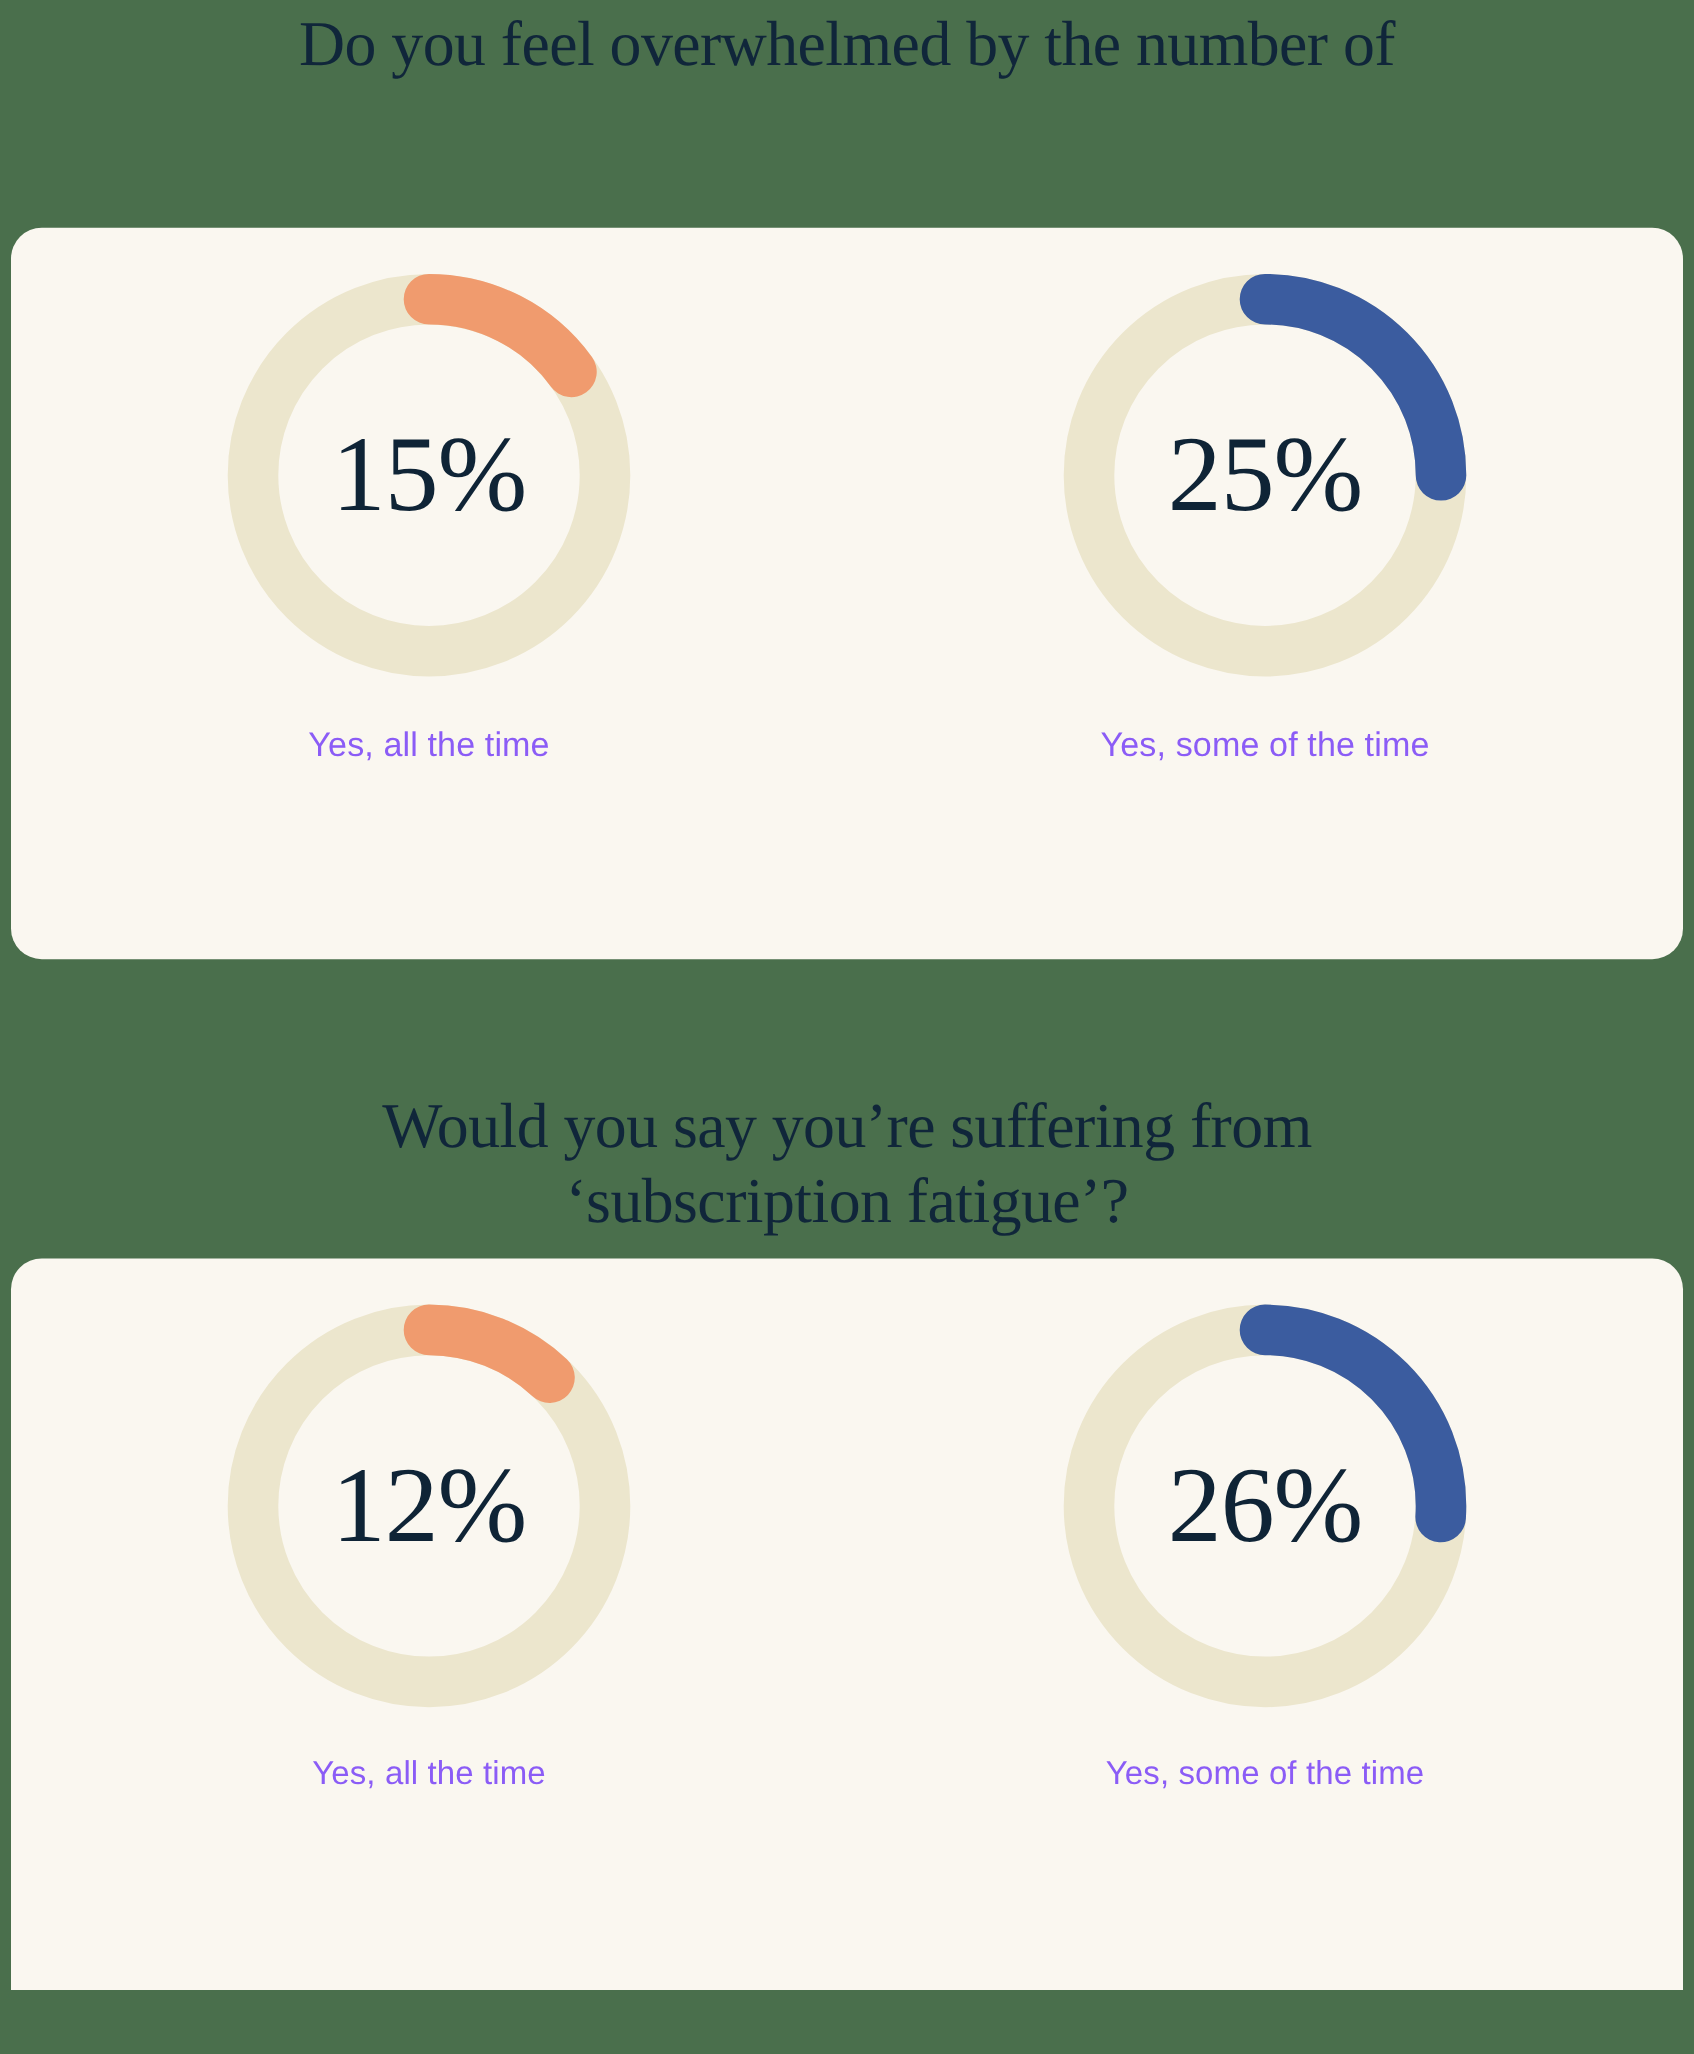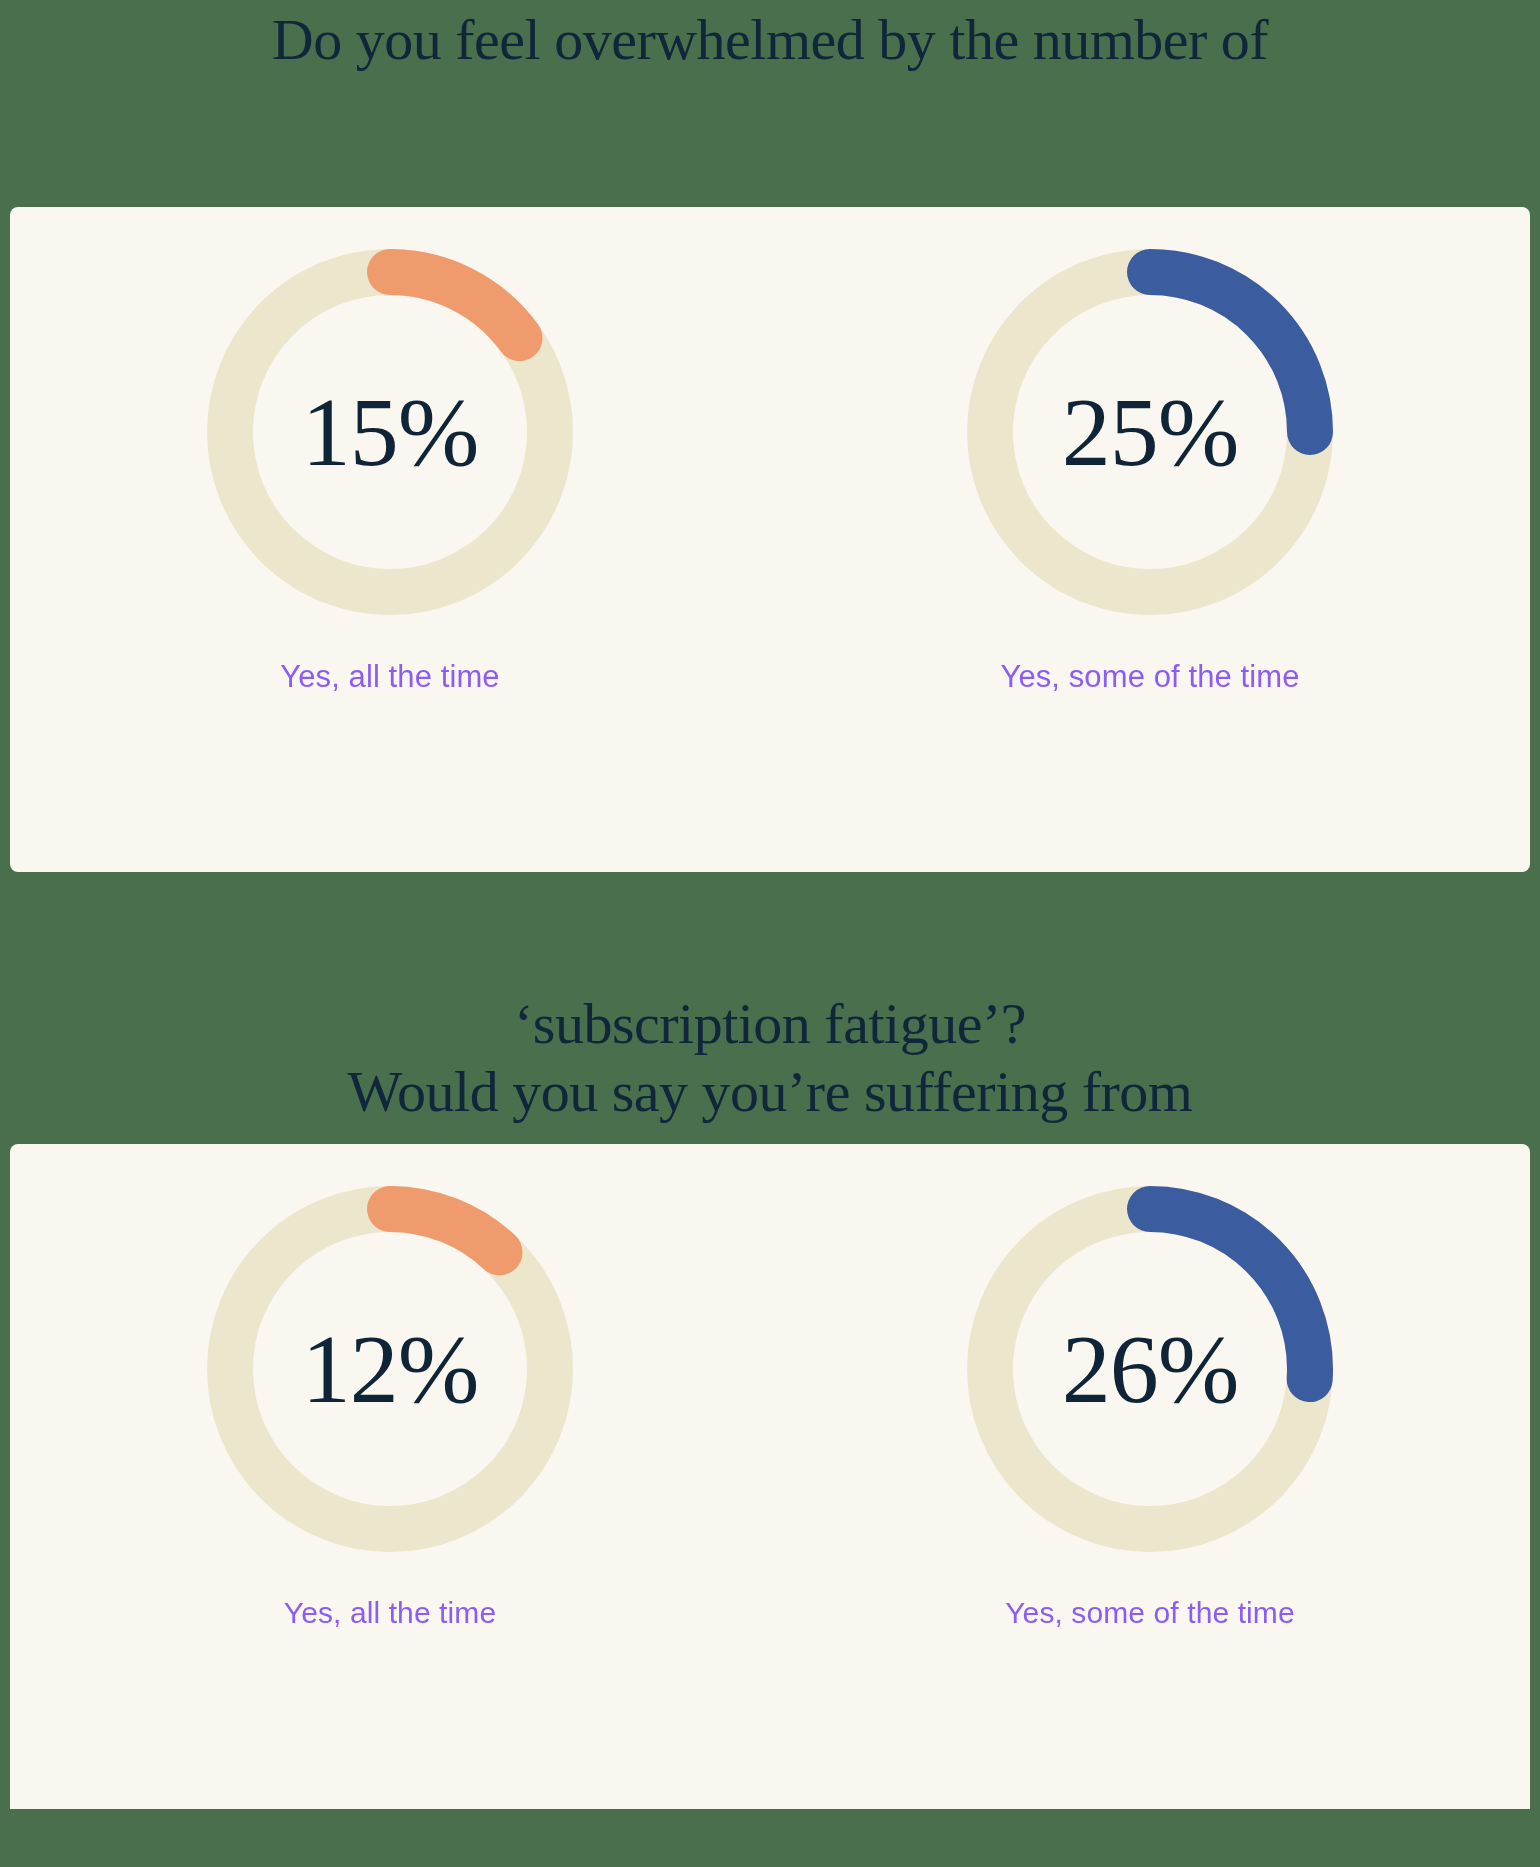--- a/index.html
+++ b/index.html
@@ -43,21 +43,21 @@
     font-size:58px;
   }
   .qline{display:block;}
 
   
   .card{
     position:absolute;
     left:10px;
     width:1520px;
     background:#faf7f0;
-    border-radius:8px;
+    border-radius:28px;
     box-sizing:border-box;
   }
   .card-1{top:207px;height:665px;}
   .card-2{top:1144px;height:665px;border-bottom-left-radius:0;border-bottom-right-radius:0;}
 
   .donut-row{
     position:absolute;
     top:0;
     left:0;
     width:100%;
@@ -144,22 +144,22 @@
           </svg>
           <div class="donut-value">25%</div>
         </div>
         <div class="donut-label">Yes, some of the time</div>
       </div>
 
     </div>
   </div>
 
   <h1 class="question q2">
+    <span class="qline">Would you say you’re suffering from</span>
     <span class="qline">‘subscription fatigue’?</span>
-    <span class="qline">Would you say you’re suffering from</span>
   </h1>
 
   <div class="card card-2">
     <div class="donut-row">
 
       <div class="donut-cell">
         <div class="donut-wrap">
           <svg viewBox="0 0 390 390">
             <circle cx="195" cy="195" r="160" fill="none" stroke="#ece6cd" stroke-width="46"></circle>
             <circle cx="195" cy="195" r="160" fill="none" stroke="#f09b6e" stroke-width="46" stroke-linecap="round" stroke-dasharray="120.6 884.6" stroke-dashoffset="0" transform="rotate(-90 195 195)"></circle>

